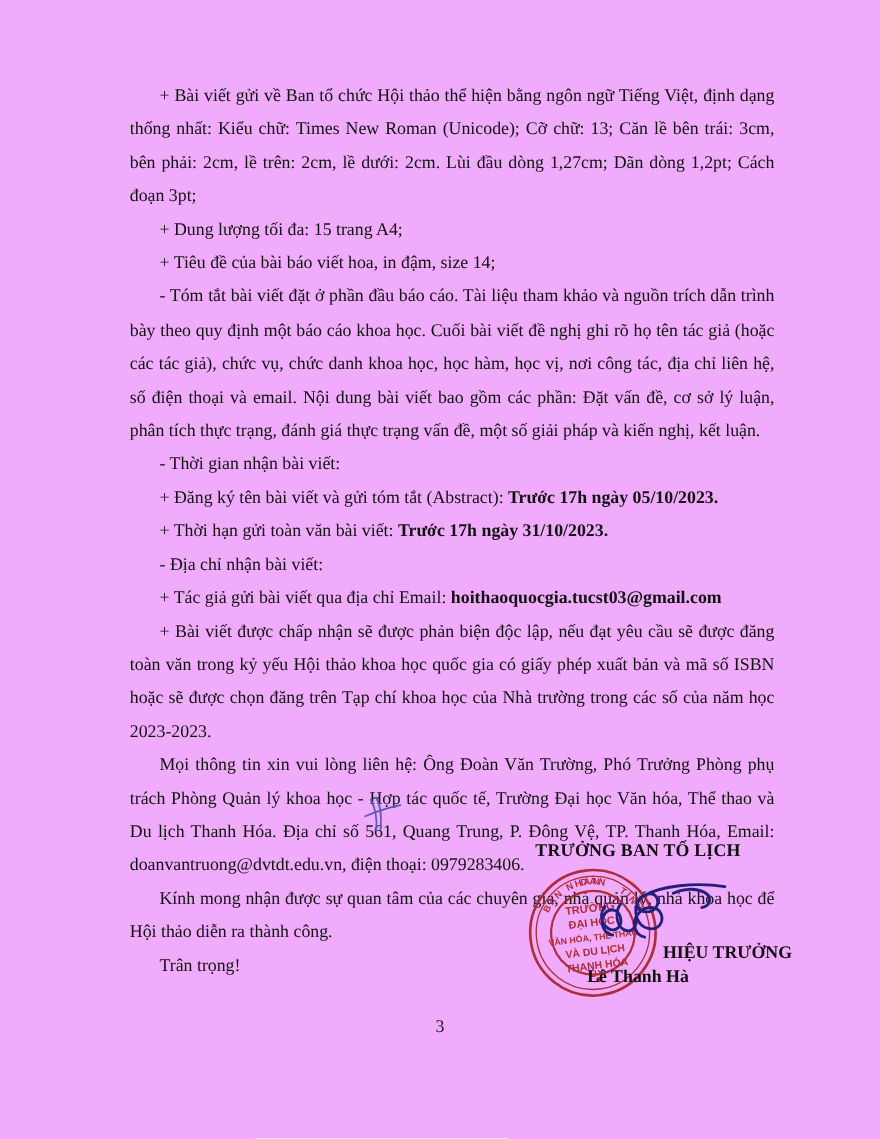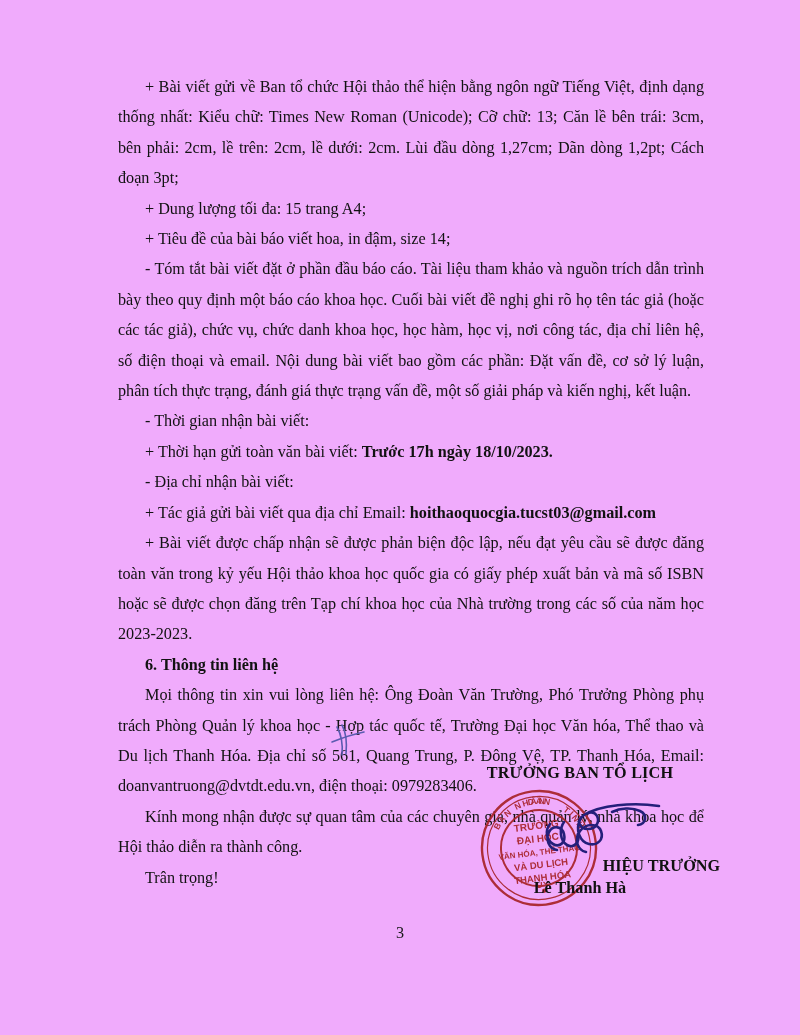--- a/index.html
+++ b/index.html
@@ -136,31 +136,31 @@
     <p class="para">+ Bài viết gửi về Ban tổ chức Hội thảo thể hiện bằng ngôn ngữ Tiếng Việt, định dạng thống nhất: Kiểu chữ: Times New Roman (Unicode); Cỡ chữ: 13; Căn lề bên trái: 3cm, bên phải: 2cm, lề trên: 2cm, lề dưới: 2cm. Lùi đầu dòng 1,27cm; Dãn dòng 1,2pt; Cách đoạn 3pt;</p>
 
     <p class="para">+ Dung lượng tối đa: 15 trang A4;</p>
 
     <p class="para">+ Tiêu đề của bài báo viết hoa, in đậm, size 14;</p>
 
     <p class="para">- Tóm tắt bài viết đặt ở phần đầu báo cáo. Tài liệu tham khảo và nguồn trích dẫn trình bày theo quy định một báo cáo khoa học. Cuối bài viết đề nghị ghi rõ họ tên tác giả (hoặc các tác giả), chức vụ, chức danh khoa học, học hàm, học vị, nơi công tác, địa chỉ liên hệ, số điện thoại và email. Nội dung bài viết bao gồm các phần: Đặt vấn đề, cơ sở lý luận, phân tích thực trạng, đánh giá thực trạng vấn đề, một số giải pháp và kiến nghị, kết luận.</p>
 
     <p class="para">- Thời gian nhận bài viết:</p>
 
-
-
-    <p class="para"><span>+ Thời hạn gửi toàn văn bài viết: </span><b class="b">Trước 17h ngày 18/10/2023.</b></p>
+    <p class="para"><span>+ Đăng ký tên bài viết và gửi tóm tắt (Abstract): </span><b class="b">Trước 17h ngày 05/10/2023.</b></p>
+
+
+    <p class="para"><span>+ Thời hạn gửi toàn văn bài viết: </span><b class="b">Trước 17h ngày 31/10/2023.</b></p>
 
     <p class="para">- Địa chỉ nhận bài viết:</p>
 
     <p class="para"><span>+ Tác giả gửi bài viết qua địa chỉ Email: </span><b class="b">hoithaoquocgia.tucst03@gmail.com</b></p>
 
     <p class="para">+ Bài viết được chấp nhận sẽ được phản biện độc lập, nếu đạt yêu cầu sẽ được đăng toàn văn trong kỷ yếu Hội thảo khoa học quốc gia có giấy phép xuất bản và mã số ISBN hoặc sẽ được chọn đăng trên Tạp chí khoa học của Nhà trường trong các số của năm học 2023-2023.</p>
 
-    <p class="heading">6. Thông tin liên hệ</p>
 
     <p class="para">Mọi thông tin xin vui lòng liên hệ: Ông Đoàn Văn Trường, Phó Trưởng Phòng phụ trách Phòng Quản lý khoa học - Hợp tác quốc tế, Trường Đại học Văn hóa, Thể thao và Du lịch Thanh Hóa. Địa chỉ số 561, Quang Trung, P. Đông Vệ, TP. Thanh Hóa, Email: doanvantruong@dvtdt.edu.vn, điện thoại: 0979283406.</p>
 
     <p class="para">Kính mong nhận được sự quan tâm của các chuyên gia, nhà quản lý, nhà khoa học để Hội thảo diễn ra thành công.</p>
 
     <p class="para last-left">Trân trọng!</p>
 
   </div>
 
   <div id="pen-mark">

